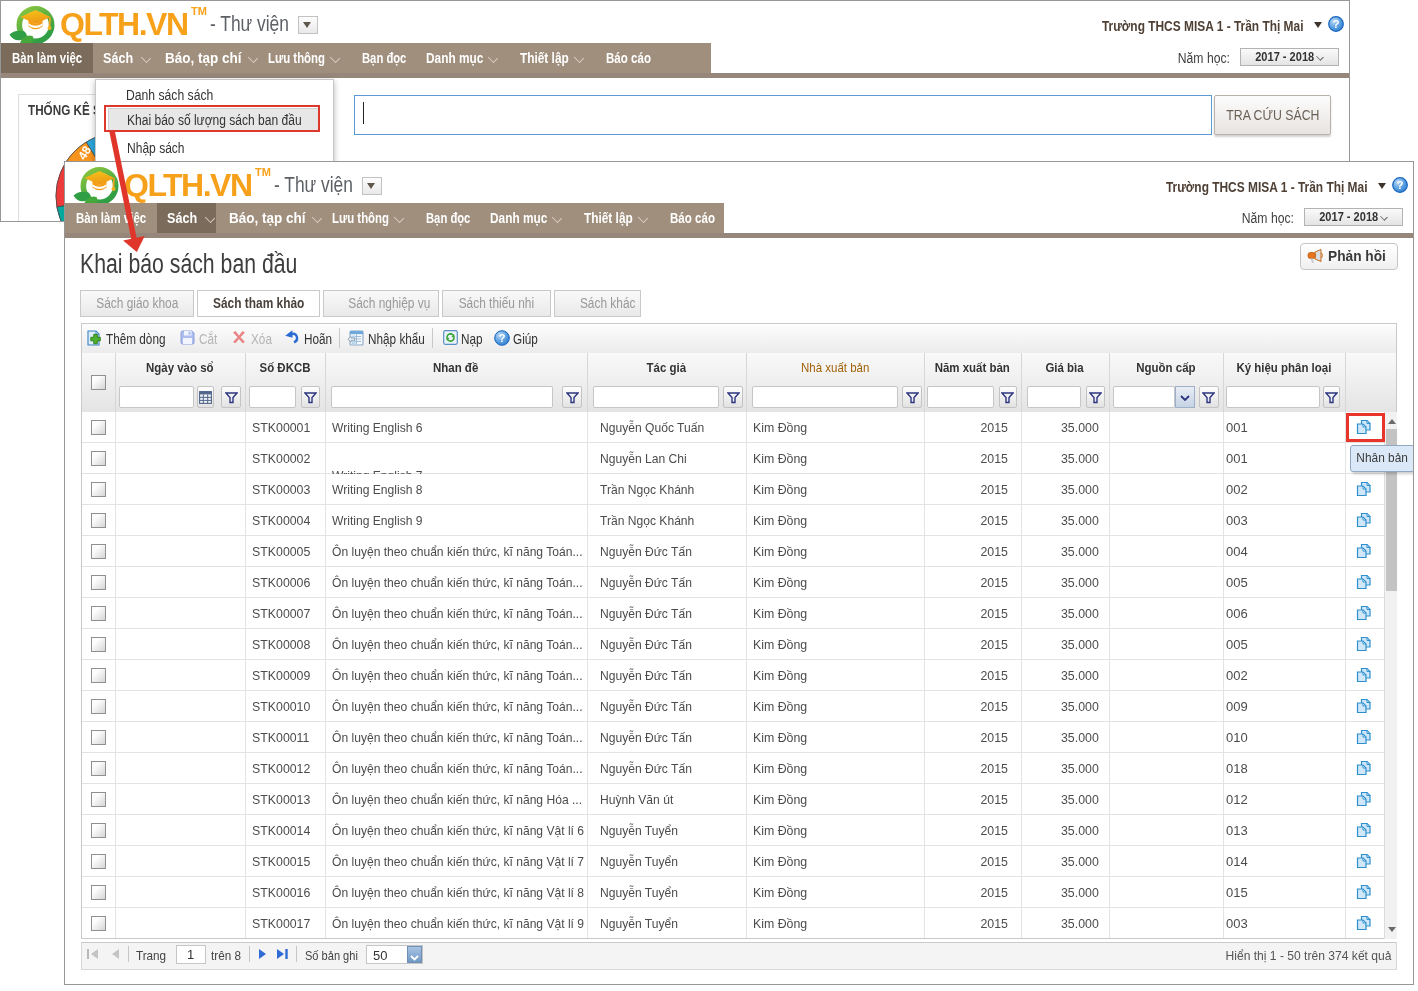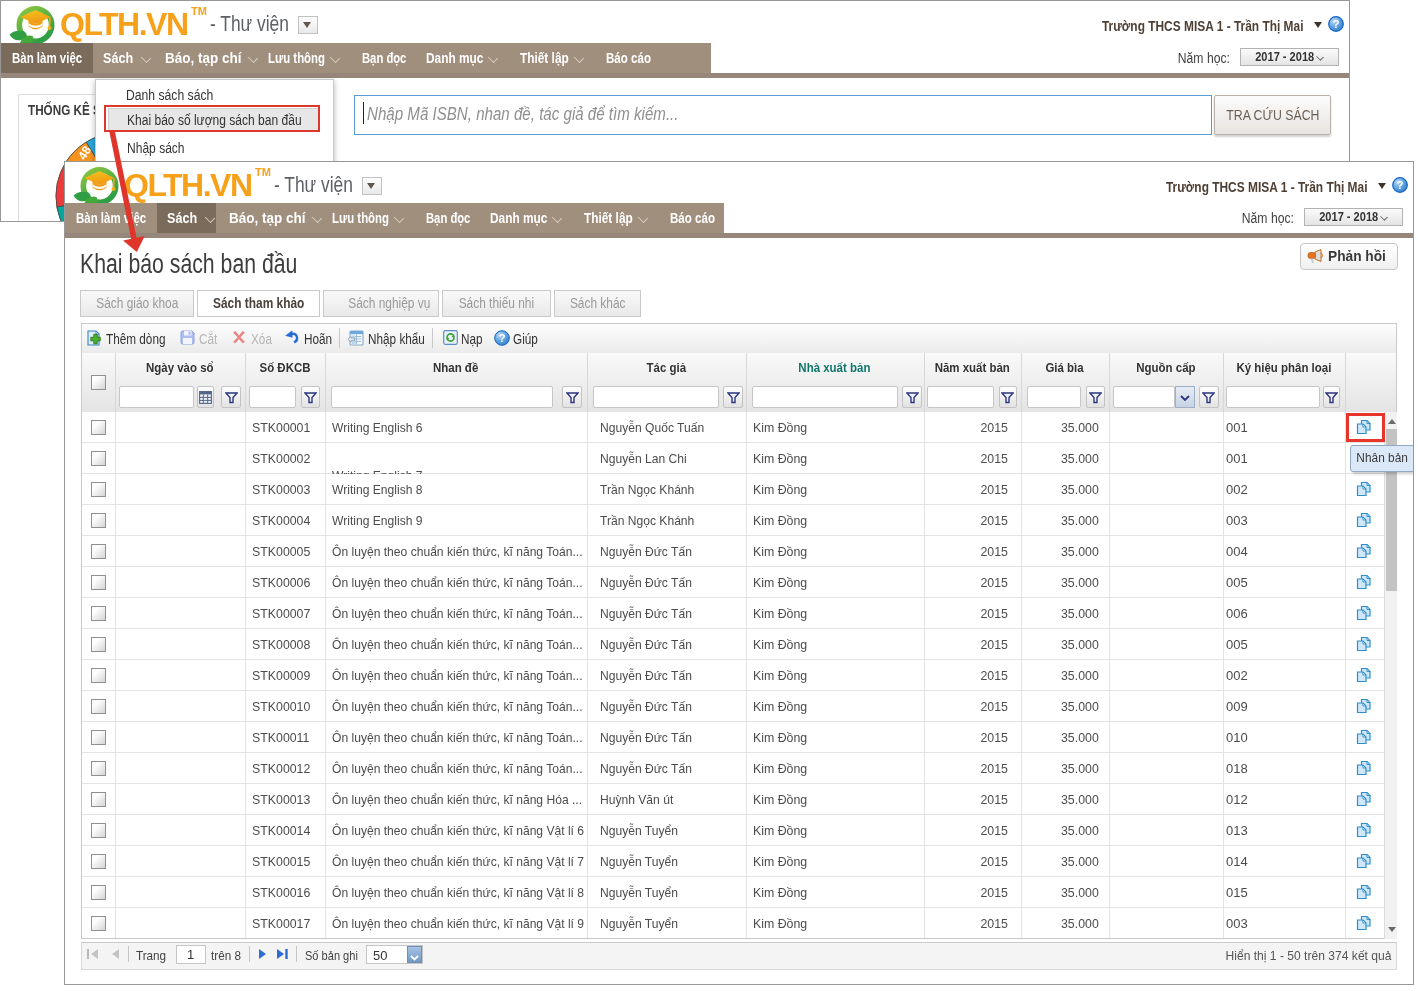--- a/index.html
+++ b/index.html
@@ -83,21 +83,20 @@
 <path d="M118.6 195.3 L64.7 229 A63.6 63.6 0 0 1 55.9 205.8 Z" fill="#00a79d"></path>
 <path d="M118.6 195.3 L55.9 205.8 A63.6 63.6 0 0 1 65.0 161.1 Z" fill="#ed3b3b"></path>
 <path d="M118.6 195.3 L65.0 161.1 A63.6 63.6 0 0 1 85.3 141.1 Z" fill="#f7941e"></path>
 <path d="M118.6 195.3 L85.3 141.1 A63.6 63.6 0 0 1 140.4 135.5 Z" fill="#2aa7dd"></path>
 <path d="M118.6 195.3 L64.7 229 A63.6 63.6 0 0 0 100 257 Z" fill="#00a79d"></path>
 </g>
 <text x="77" y="160" transform="rotate(-58 80 154)" font-size="12" font-weight="bold" fill="#fff" font-family="Liberation Sans">48</text>
 </svg>
 <div class="abs" style="left:352.5px;top:93.5px;width:856px;height:38px;background:#fff;border:1px solid #5b9bd5"></div>
 <div class="abs" style="left:361.5px;top:101px;width:1.5px;height:22px;background:#222"></div>
-<div class="abs" style="left:366px;top:102px;font-size:19px;font-style:italic;color:#8f8f8f"><span style="display:inline-block;transform:scaleX(0.795);transform-origin:0 50%;white-space:nowrap">Nhập Mã ISBN, nhan đề, tác giả để tìm kiếm...</span></div>
 <div class="abs" style="left:1213px;top:93.5px;width:115px;height:38px;background:linear-gradient(#fcfcfc,#e7e4e1);border:1px solid #b9b2aa;border-radius:2px;box-shadow:0 2px 2px rgba(0,0,0,.18);font-size:15px;color:#6a5f54;text-align:center;line-height:38px"><span style="display:inline-block;transform:scaleX(0.82);transform-origin:50% 50%;white-space:nowrap">TRA CỨU SÁCH</span></div>
 <div class="abs" style="left:94px;top:77.5px;width:237px;height:85px;background:#fff;border:1px solid #c8c8c8;box-shadow:0 2px 6px rgba(0,0,0,.3)"></div>
 <div class="abs" style="left:125px;top:86px;font-size:14px;color:#333"><span style="display:inline-block;transform:scaleX(0.87);transform-origin:0 50%;white-space:nowrap">Danh sách sách</span></div>
 <div class="abs" style="left:106.5px;top:106.5px;width:209px;height:22px;background:#e7e7e7;border:1px solid #cfcfcf"></div>
 <div class="abs" style="left:126px;top:110.5px;font-size:14px;color:#333"><span style="display:inline-block;transform:scaleX(0.86);transform-origin:0 50%;white-space:nowrap">Khai báo số lượng sách ban đầu</span></div>
 <div class="abs" style="left:103px;top:103.5px;width:212px;height:23px;border:2.5px solid #dc382c"></div>
 <div class="abs" style="left:126px;top:138.5px;font-size:14px;color:#333"><span style="display:inline-block;transform:scaleX(0.86);transform-origin:0 50%;white-space:nowrap">Nhập sách</span></div>
 </div>
 <div class="win" id="fgwin" style="left:64px;top:160.5px;width:1348px;height:822.5px">
 <svg class="abs" style="left:7px;top:2px" width="56" height="46" viewBox="0 0 56 46">
@@ -146,21 +145,21 @@
 <path d="M8 3 L14 0.5 V12.5 L8 10 Z" fill="#d9dee2" stroke="#c96a1b" stroke-width="1"></path>
 <rect x="1" y="3.5" width="7.5" height="6" rx="2.5" fill="#e8741f" stroke="#b95e12" stroke-width="0.8"></rect>
 <path d="M3.5 9.5 L5 14 L7 14 L6 9.5 Z" fill="#c9ced2"></path>
 <path d="M14.5 4 Q16.5 6.5 14.5 9" fill="none" stroke="#c96a1b" stroke-width="1"></path>
 </svg>
 <div class="abs" style="left:1263px;top:86px;font-size:14px;font-weight:bold;color:#3a3a3a"><span style="display:inline-block;transform:scaleX(.98);transform-origin:0 50%;white-space:nowrap">Phản hồi</span></div>
 <div class="abs" style="left:15px;top:128.5px;width:112px;height:25px;border:1px solid #c9c9c9;font-size:14px;text-align:center;line-height:25px;background:linear-gradient(#f9f9f9,#e9e9e9);color:#999"><span style="display:inline-block;transform:scaleX(0.85);transform-origin:50% 50%;white-space:nowrap">Sách giáo khoa</span></div>
 <div class="abs" style="left:132px;top:128.5px;width:121px;height:25px;border:1px solid #c9c9c9;font-size:14px;text-align:center;line-height:25px;background:#fff;color:#4a413a;font-weight:bold"><span style="display:inline-block;transform:scaleX(0.85);transform-origin:50% 50%;white-space:nowrap">Sách tham khảo</span></div>
 <div class="abs" style="left:258px;top:128.5px;width:114px;height:25px;border:1px solid #c9c9c9;font-size:14px;text-align:right;line-height:25px;background:linear-gradient(#f9f9f9,#e9e9e9);color:#999"><span style="display:inline-block;transform:scaleX(0.85);transform-origin:50% 50%;white-space:nowrap">Sách nghiệp vụ</span></div>
 <div class="abs" style="left:377px;top:128.5px;width:107px;height:25px;border:1px solid #c9c9c9;font-size:14px;text-align:center;line-height:25px;background:linear-gradient(#f9f9f9,#e9e9e9);color:#999"><span style="display:inline-block;transform:scaleX(0.85);transform-origin:50% 50%;white-space:nowrap">Sách thiếu nhi</span></div>
-<div class="abs" style="left:489px;top:128.5px;width:85px;height:25px;border:1px solid #c9c9c9;font-size:14px;text-align:center;line-height:25px;background:linear-gradient(#f9f9f9,#e9e9e9);color:#999"><span style="display:inline-block;transform:scaleX(0.85);transform-origin:50% 50%;white-space:nowrap">Sách khác</span></div>
+<div class="abs" style="left:489px;top:128.5px;width:85px;height:25px;border:1px solid #c9c9c9;font-size:14px;text-align:right;line-height:25px;background:linear-gradient(#f9f9f9,#e9e9e9);color:#999"><span style="display:inline-block;transform:scaleX(0.85);transform-origin:50% 50%;white-space:nowrap">Sách khác</span></div>
 <div class="abs" style="left:16px;top:161px;width:1314px;height:29px;background:linear-gradient(#fdfdfd,#ebebeb);border:1px solid #c9c9c9"></div>
 <svg class="abs" style="left:22px;top:168px" width="16" height="16" viewBox="0 0 16 16">
 <path d="M1 1 H9 L12 4 V15 H1 Z" fill="#dceefb" stroke="#3b82c4" stroke-width="1.1"></path>
 <path d="M9 1 V4 H12 Z" fill="#fff" stroke="#3b82c4" stroke-width="0.9"></path>
 <path d="M9 6.5 H12.5 V9.5 H15.5 V13 H12.5 V16 H9 V13 H6 V9.5 H9 Z" transform="translate(-2.2,-2.2)" fill="#4caf2f" stroke="#2e7d14" stroke-width="0.9"></path>
 </svg>
 <div class="abs" style="left:41px;top:169px;font-size:14px;color:#333"><span style="display:inline-block;transform:scaleX(0.84);transform-origin:0 50%;white-space:nowrap">Thêm dòng</span></div>
 <svg class="abs" style="left:115px;top:168px" width="15" height="15" viewBox="0 0 15 15">
 <path d="M1 2.5 Q1 1 2.5 1 H12 L14 3 V12.5 Q14 14 12.5 14 H2.5 Q1 14 1 12.5 Z" fill="#aebdf0" stroke="#8d9fd8" stroke-width="1"></path>
 <rect x="4" y="1" width="7.5" height="4.5" fill="#f2f5fd"></rect>
@@ -197,21 +196,21 @@
 <svg class="abs" style="left:429px;top:168px" width="16" height="16" viewBox="0 0 16 16">
 <circle cx="8" cy="8" r="7.3" fill="url(#helpg)" stroke="#1565c0" stroke-width="1"></circle>
 <text x="8" y="12" font-size="11" font-weight="bold" fill="#fff" text-anchor="middle" font-family="Liberation Sans">?</text>
 </svg>
 <div class="abs" style="left:448px;top:169px;font-size:14px;color:#333"><span style="display:inline-block;transform:scaleX(0.84);transform-origin:0 50%;white-space:nowrap">Giúp</span></div>
 <div class="abs" style="left:16px;top:191px;width:1314px;height:59px;background:linear-gradient(#f9f9f9,#e4e4e4);border:1px solid #c9c9c9;border-top:0"></div>
 <div class="abs" style="left:115px;top:198px;width:200px;margin-left:-100px;text-align:center;font-size:13.5px;font-weight:bold;color:#333"><span style="display:inline-block;transform:scaleX(0.85);transform-origin:50% 50%;white-space:nowrap">Ngày vào sổ</span></div>
 <div class="abs" style="left:220px;top:198px;width:200px;margin-left:-100px;text-align:center;font-size:13.5px;font-weight:bold;color:#333"><span style="display:inline-block;transform:scaleX(0.85);transform-origin:50% 50%;white-space:nowrap">Số ĐKCB</span></div>
 <div class="abs" style="left:391px;top:198px;width:200px;margin-left:-100px;text-align:center;font-size:13.5px;font-weight:bold;color:#333"><span style="display:inline-block;transform:scaleX(0.85);transform-origin:50% 50%;white-space:nowrap">Nhan đề</span></div>
 <div class="abs" style="left:601.5px;top:198px;width:200px;margin-left:-100px;text-align:center;font-size:13.5px;font-weight:bold;color:#333"><span style="display:inline-block;transform:scaleX(0.85);transform-origin:50% 50%;white-space:nowrap">Tác giả</span></div>
-<div class="abs" style="left:769.8px;top:198px;width:200px;margin-left:-100px;text-align:center;font-size:13.5px;font-weight:bold;color:#0f766e"><span style="display:inline-block;transform:scaleX(0.85);transform-origin:50% 50%;white-space:nowrap">Nhà xuất bản</span></div>
+<div class="abs" style="left:769.8px;top:198px;width:200px;margin-left:-100px;text-align:center;font-size:13.5px;font-weight:normal;color:#a16207"><span style="display:inline-block;transform:scaleX(0.85);transform-origin:50% 50%;white-space:nowrap">Nhà xuất bản</span></div>
 <div class="abs" style="left:907.3px;top:198px;width:200px;margin-left:-100px;text-align:center;font-size:13.5px;font-weight:bold;color:#333"><span style="display:inline-block;transform:scaleX(0.85);transform-origin:50% 50%;white-space:nowrap">Năm xuất bản</span></div>
 <div class="abs" style="left:1000px;top:198px;width:200px;margin-left:-100px;text-align:center;font-size:13.5px;font-weight:bold;color:#333"><span style="display:inline-block;transform:scaleX(0.85);transform-origin:50% 50%;white-space:nowrap">Giá bìa</span></div>
 <div class="abs" style="left:1101px;top:198px;width:200px;margin-left:-100px;text-align:center;font-size:13.5px;font-weight:bold;color:#333"><span style="display:inline-block;transform:scaleX(0.85);transform-origin:50% 50%;white-space:nowrap">Nguồn cấp</span></div>
 <div class="abs" style="left:1218.8px;top:198px;width:200px;margin-left:-100px;text-align:center;font-size:13.5px;font-weight:bold;color:#333"><span style="display:inline-block;transform:scaleX(0.85);transform-origin:50% 50%;white-space:nowrap">Ký hiệu phân loại</span></div>
 <div class="abs cb" style="left:26px;top:213.5px"></div>
 <div class="abs finput" style="left:54px;top:224px;width:75px"></div>
 <div class="abs fbtn" style="left:132px;top:224px;width:17px"><svg width="13" height="13" viewBox="0 0 13 13" style="margin-top:4.5px">
         <rect x="0.6" y="0.6" width="11.8" height="11.8" fill="#eef2f7" stroke="#51668a" stroke-width="1.1"></rect>
         <rect x="0.6" y="0.6" width="11.8" height="2.8" fill="#51668a"></rect>
         <path d="M4.3 3.4 V12.4 M8.7 3.4 V12.4 M0.6 6.4 H12.4 M0.6 9.4 H12.4" stroke="#51668a" stroke-width="1"></path>

